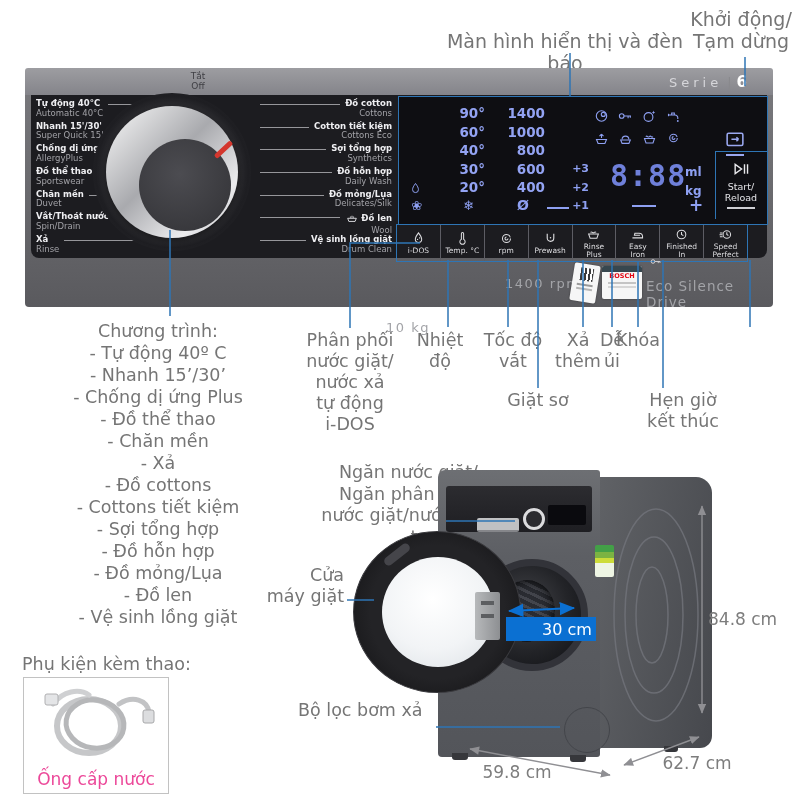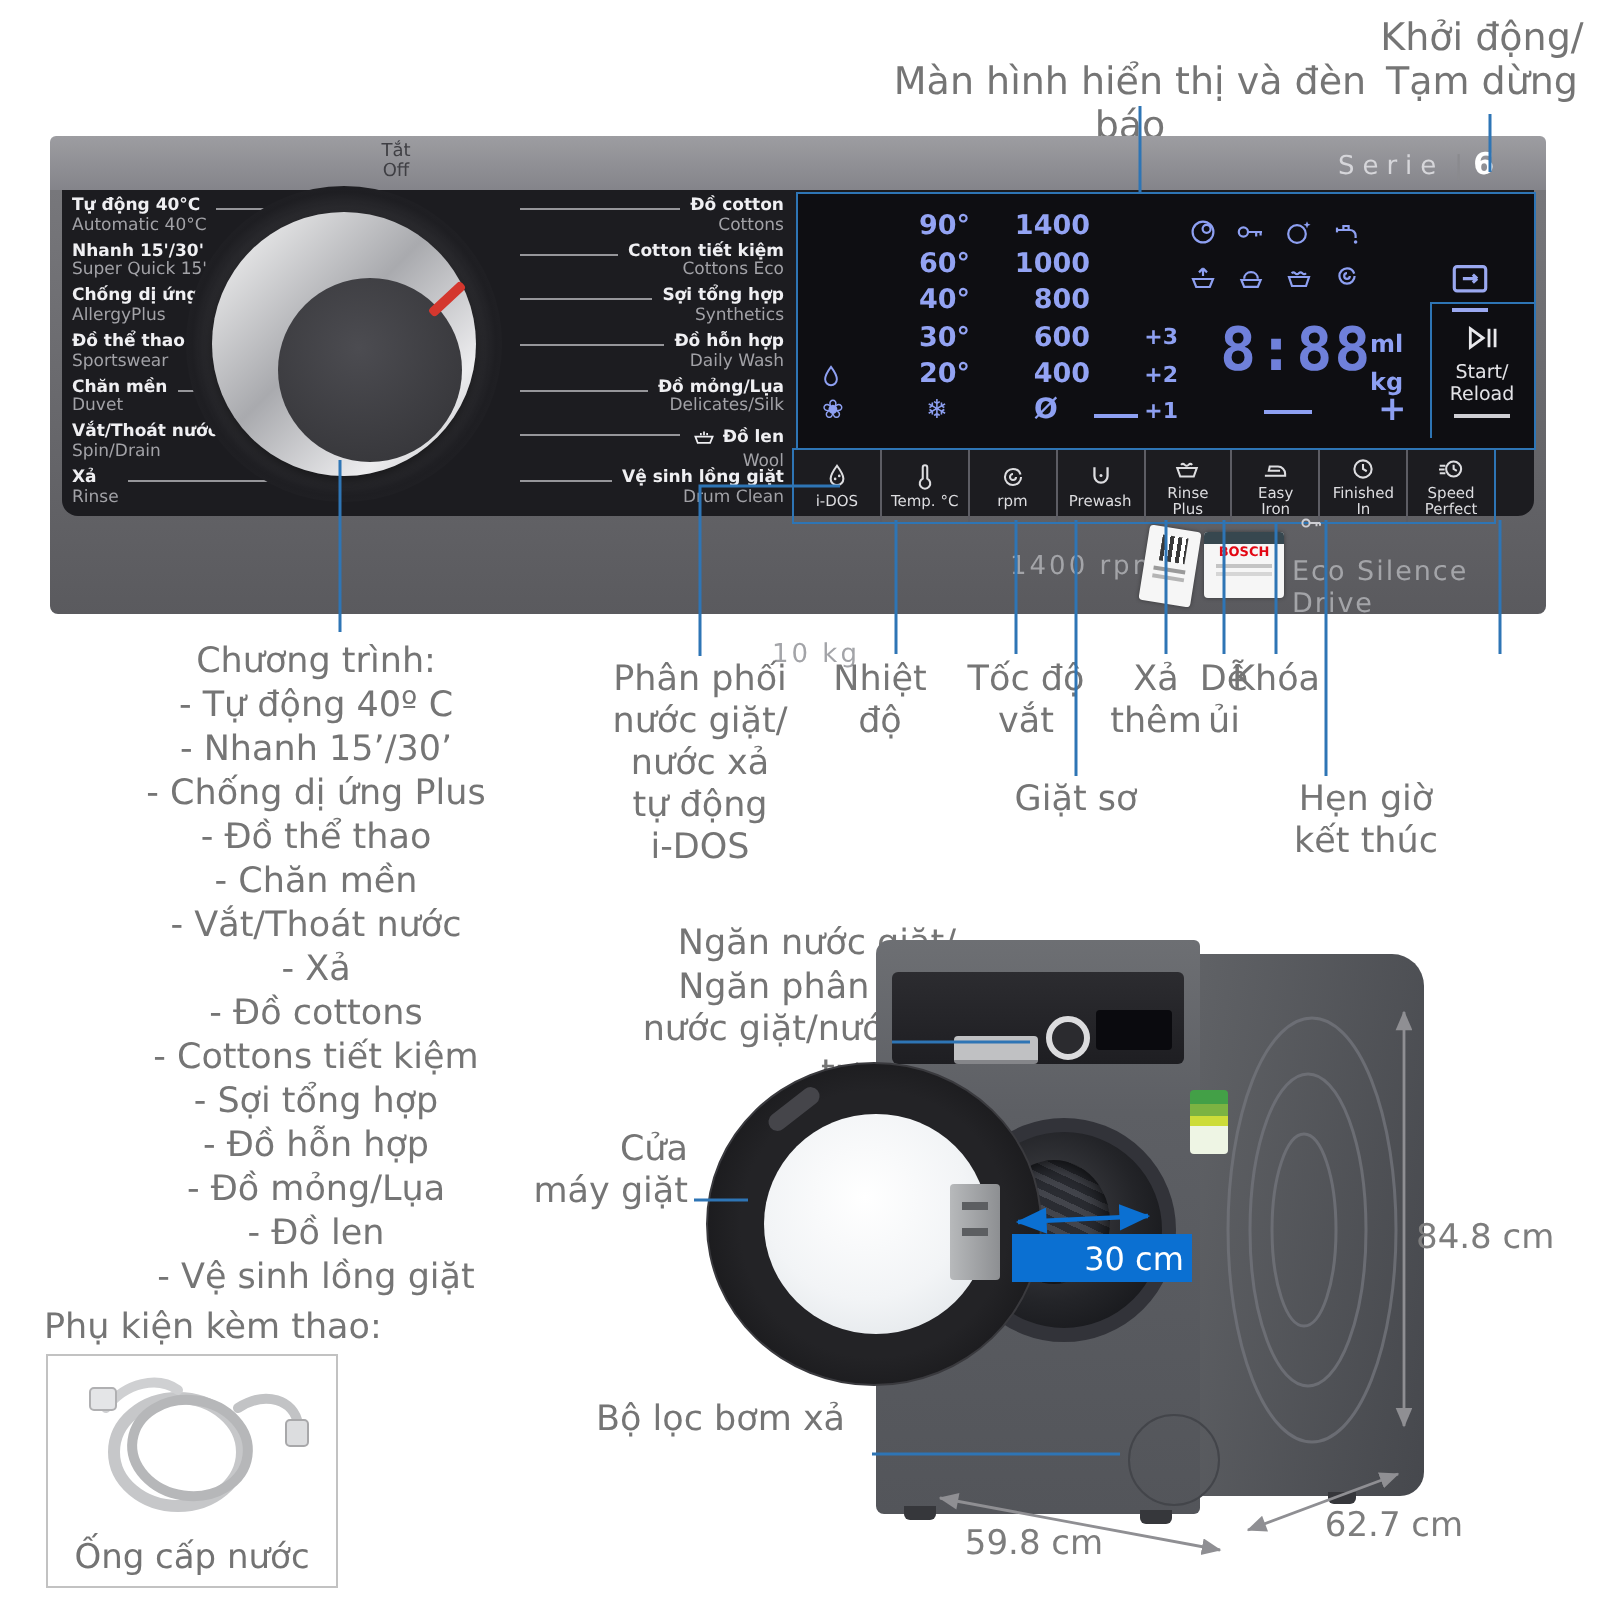--- a/index.html
+++ b/index.html
@@ -110,21 +110,21 @@
   .m-hinge i{display:block;width:13px;height:4px;background:#5c5e61;margin:9px auto 0;}
   .m-filter{position:absolute;left:224px;top:247px;width:46px;height:46px;border-radius:50%;
     border:1.5px solid #43454a;box-sizing:border-box;}
   .m-foot{position:absolute;background:#36373b;border-radius:0 0 3px 3px;}
   .badge30{position:absolute;left:506px;top:617px;width:58px;height:24px;background:#0b70d2;color:#fff;
     font-size:16px;display:flex;align-items:center;justify-content:center;z-index:60;padding-left:32px;}
   
   .plist{position:absolute;left:30px;top:320px;width:256px;text-align:center;color:#757575;
     font-size:17.5px;line-height:22px;}
   .accbox{position:absolute;left:23px;top:677px;width:144px;height:115px;border:1px solid #c2c2c2;}
-  .accbox .cap{position:absolute;left:0;right:0;bottom:4px;text-align:center;color:#737373;font-size:17px;}
+  .accbox .cap{position:absolute;left:0;right:0;bottom:4px;text-align:center;color:#ec4899;font-size:17px;}
   .overlay{position:absolute;left:0;top:0;z-index:50;pointer-events:none;}
   .dim{position:absolute;color:#7d7d7d;font-size:17px;}
 </style>
 </head>
 <body>
 
 <div class="stage">
 
   <div class="co big" style="left:430px;top:30px;width:270px;">Màn hình hiển thị và đèn báo</div>
   <div class="co big" style="left:685px;top:8px;width:112px;">Khởi động/
@@ -424,21 +424,20 @@
   <div class="co" style="left:637px;top:390px;width:92px;">Hẹn giờ
 kết thúc</div>
 
   <div class="plist">
     <div>Chương trình:</div>
     <div>- Tự động 40º C</div>
     <div>- Nhanh 15’/30’</div>
     <div>- Chống dị ứng Plus</div>
     <div>- Đồ thể thao</div>
     <div>- Chăn mền</div>
-    <div>- Vắt/Thoát nước</div>
     <div>- Xả</div>
     <div>- Đồ cottons</div>
     <div>- Cottons tiết kiệm</div>
     <div>- Sợi tổng hợp</div>
     <div>- Đồ hỗn hợp</div>
     <div>- Đồ mỏng/Lụa</div>
     <div>- Đồ len</div>
     <div>- Vệ sinh lồng giặt</div>
   </div>
 

